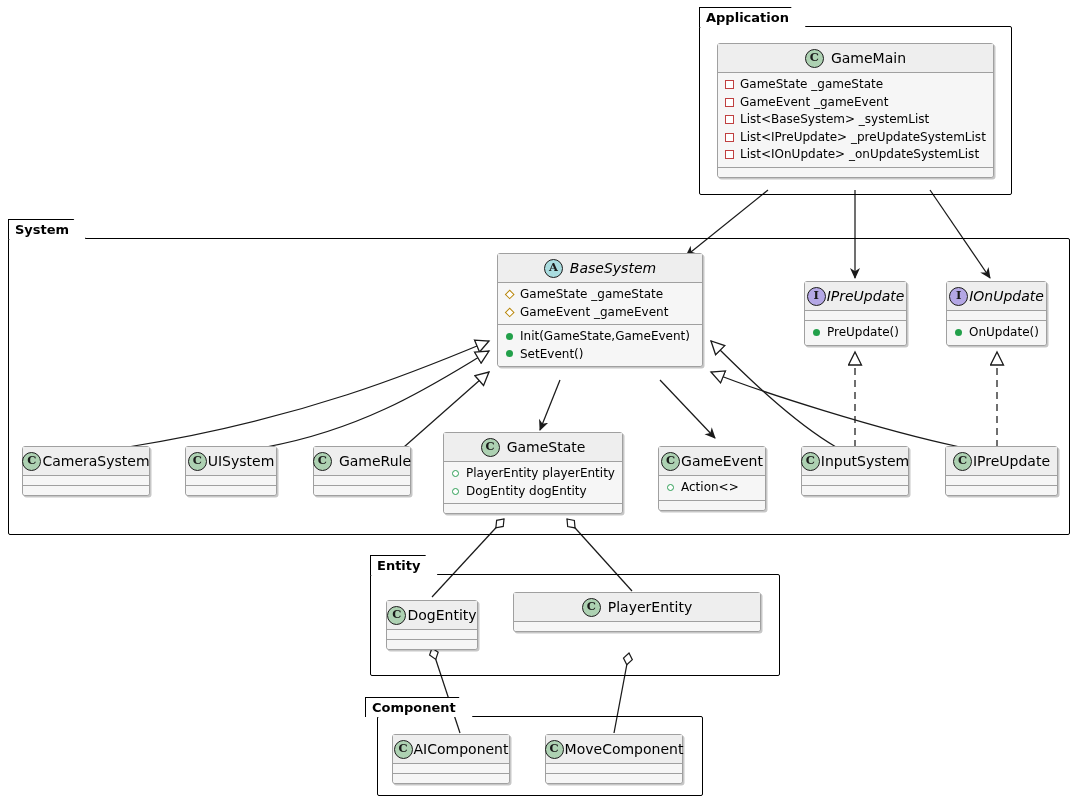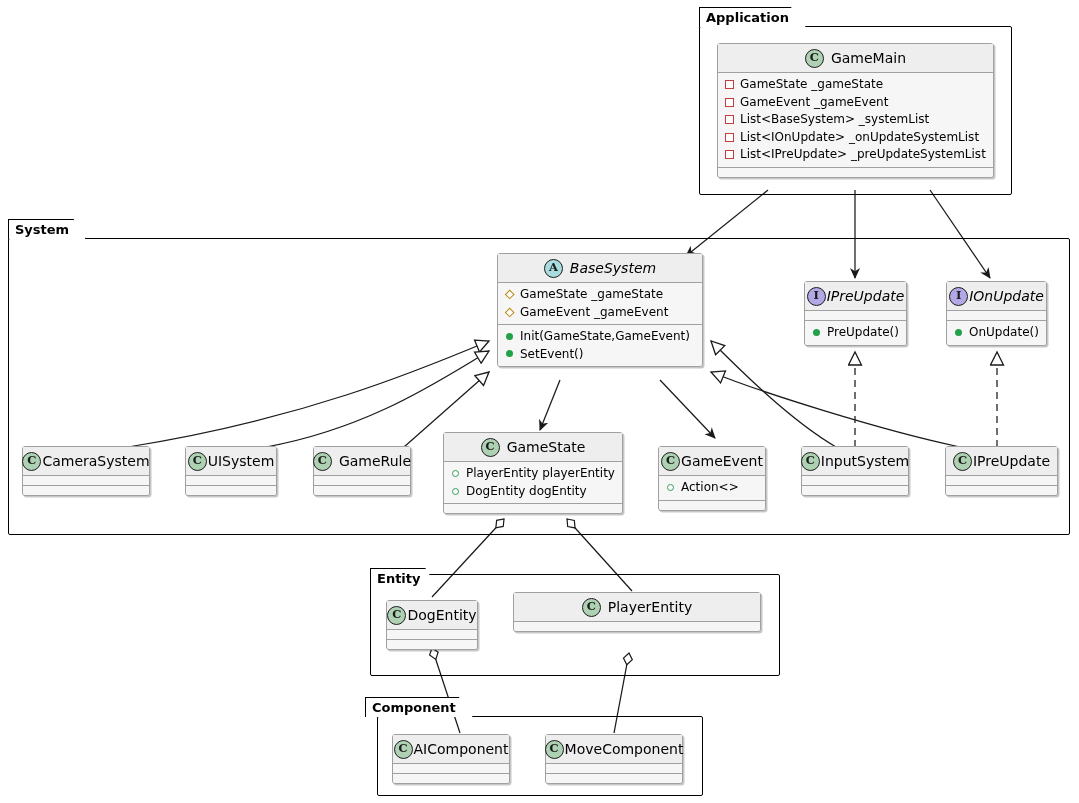--- a/index.html
+++ b/index.html
@@ -108,21 +108,21 @@
   <div class="pkg-tab" style="left:699px;top:7px;clip-path:polygon(0 0, 86% 0, 100% 100%, 0 100%);">Application</div>
   <div class="pkg-body" style="left:699px;top:26px;width:313px;height:169px;"></div>
 </div>
 
 <div class="pkg">
   <div class="pkg-tab" style="left:8px;top:219px;clip-path:polygon(0 0, 84% 0, 100% 100%, 0 100%);">System</div>
   <div class="pkg-body" style="left:8px;top:238px;width:1062px;height:297px;"></div>
 </div>
 
 <div class="pkg">
-  <div class="pkg-tab" style="left:370px;top:568px;clip-path:polygon(0 0, 82% 0, 100% 100%, 0 100%);">Entity</div>
+  <div class="pkg-tab" style="left:370px;top:555px;clip-path:polygon(0 0, 82% 0, 100% 100%, 0 100%);">Entity</div>
   <div class="pkg-body" style="left:370px;top:574px;width:410px;height:102px;"></div>
 </div>
 
 <div class="pkg">
   <div class="pkg-tab" style="left:365px;top:697px;clip-path:polygon(0 0, 87% 0, 100% 100%, 0 100%);">Component</div>
   <div class="pkg-body" style="left:377px;top:716px;width:326px;height:80px;"></div>
 </div>
 
 <div class="cls" style="left:717px;top:43px;width:277px;">
   <div class="cls-title">
@@ -137,25 +137,25 @@
     <div class="row">
         <span class="vis priv"></span>
         <span>GameEvent _gameEvent</span>
       </div>
     <div class="row">
         <span class="vis priv"></span>
         <span>List&lt;BaseSystem&gt; _systemList</span>
       </div>
     <div class="row">
         <span class="vis priv"></span>
+        <span>List&lt;IPreUpdate&gt; _preUpdateSystemList</span>
+      </div>
+    <div class="row">
+        <span class="vis priv"></span>
         <span>List&lt;IOnUpdate&gt; _onUpdateSystemList</span>
-      </div>
-    <div class="row">
-        <span class="vis priv"></span>
-        <span>List&lt;IPreUpdate&gt; _preUpdateSystemList</span>
       </div>
   </div>
   <div class="comp empty"></div>
 </div>
 
 <div class="cls" style="left:497px;top:253px;width:206px;">
   <div class="cls-title">
     <span class="circ a">A</span>
     <span class="nm ital">BaseSystem</span>
   </div>

